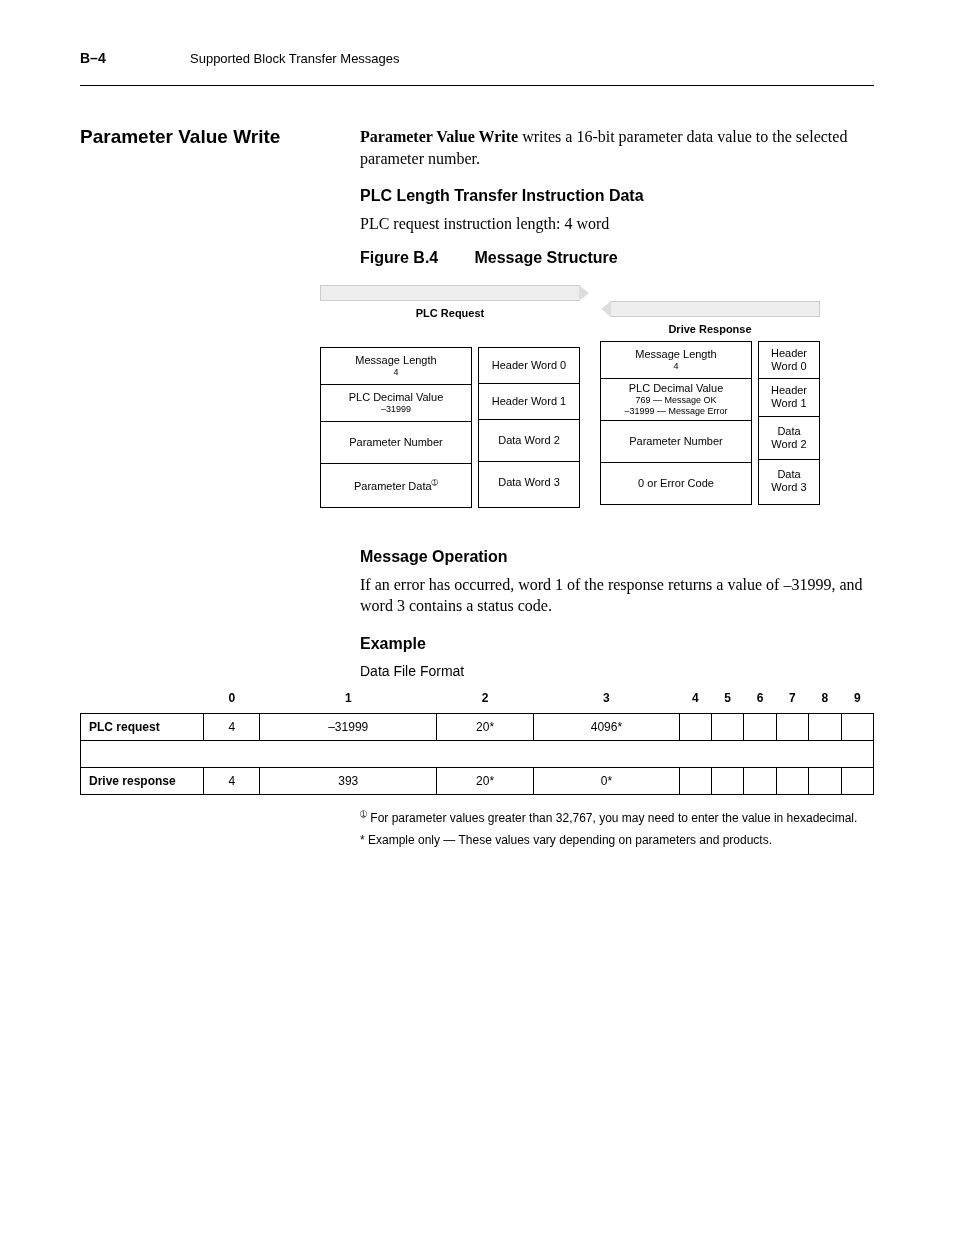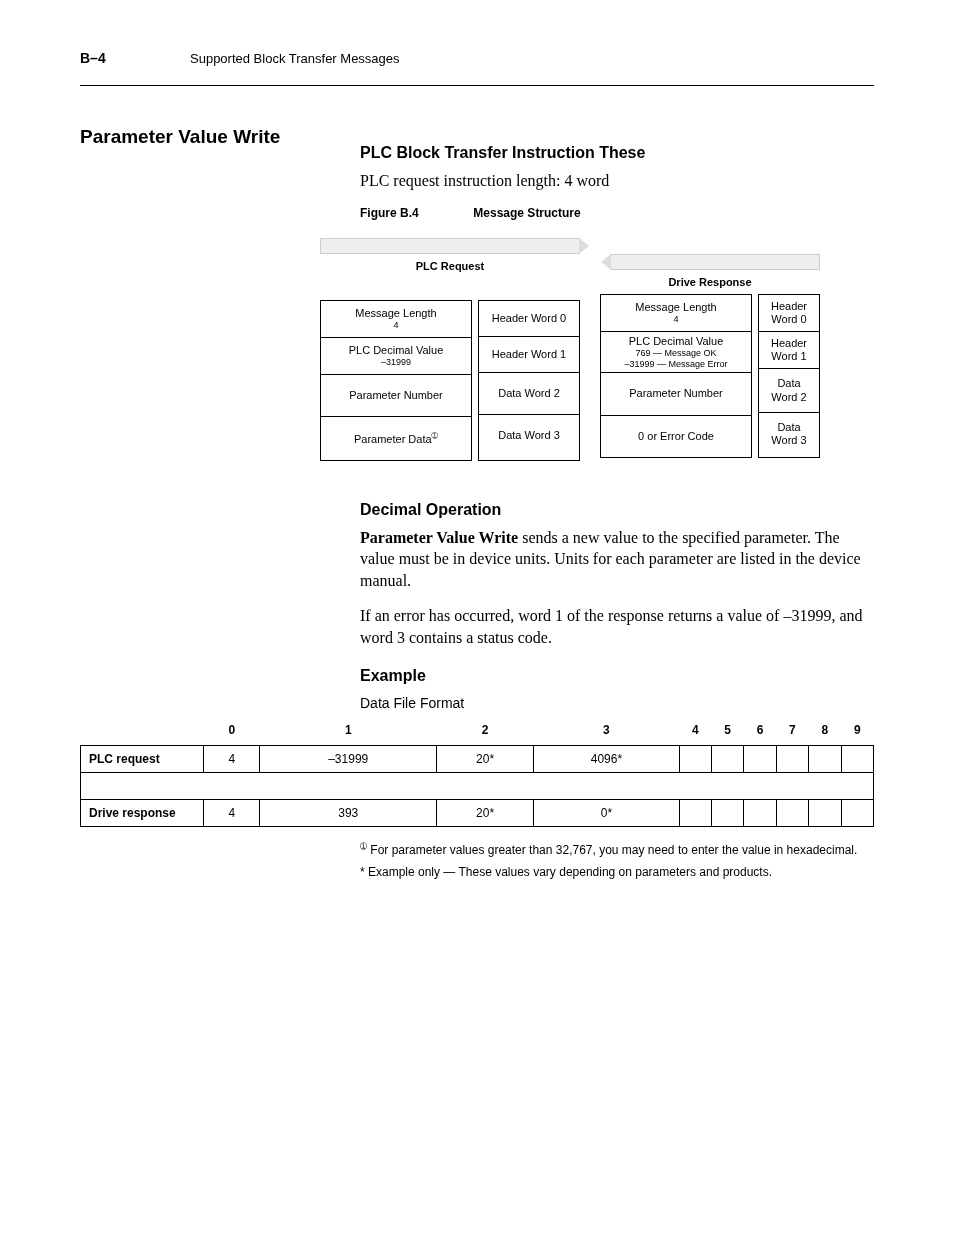--- a/index.html
+++ b/index.html
@@ -50,21 +50,21 @@
   }
   .h2 {
     font-family: Arial, Helvetica, sans-serif;
     font-weight: bold;
     font-size: 16px;
     margin: 18px 0 8px 0;
   }
   .fig-caption {
     font-family: Arial, Helvetica, sans-serif;
     font-weight: bold;
-    font-size: 12px;
+    font-size: 16px;
     margin: 14px 0 18px 0;
   }
   .fig-caption .figlabel { display:inline-block; width:110px; }
   .diagram {
     display: flex;
     gap: 20px;
     font-family: Arial, Helvetica, sans-serif;
     font-size: 11px;
     margin-bottom: 40px;
   }
@@ -154,22 +154,25 @@
 <div class="header-row">
   <span class="page-num">B–4</span>
   <span class="header-title">Supported Block Transfer Messages</span>
 </div>
 
 <div class="main-flex">
   <div class="left-col">
     <div class="left-title">Parameter Value Write</div>
   </div>
   <div class="right-col">
-
-    <div class="h2">PLC Block Transfer Instruction These</div>
+    <p class="para">
+      <b>Parameter Value Write</b><span> writes a 16-bit parameter data value to the selected parameter number.</span>
+    </p>
+
+    <div class="h2">PLC Length Transfer Instruction Data</div>
     <p class="para" style="margin-bottom:4px">PLC request instruction length: 4 word</p>
 
     <div class="fig-caption">
       <span class="figlabel">Figure B.4</span>
       <span>Message Structure</span>
     </div>
 
     <div style="margin-left:-40px">
     <div class="diagram">
 
@@ -208,24 +211,21 @@
             <div class="cell" style="padding:5px 4px">Header Word 0</div>
             <div class="cell" style="padding:5px 4px">Header Word 1</div>
             <div class="cell" style="padding:8px 4px">Data Word 2</div>
             <div class="cell" style="padding:8px 4px">Data Word 3</div>
           </div>
         </div>
       </div>
     </div>
     </div>
 
-    <div class="h2">Decimal Operation</div>
-    <p class="para">
-      <b>Parameter Value Write</b><span> sends a new value to the specified parameter. The value must be in device units. Units for each parameter are listed in the device manual.</span>
-    </p>
+    <div class="h2">Message Operation</div>
     <p class="para">If an error has occurred, word 1 of the response returns a value of –31999, and word 3 contains a status code.</p>
 
     <div class="h2">Example</div>
     <div class="datafile-label">Data File Format</div>
   </div>
 </div>
 
 <table class="dft">
   <tbody>
       <tr>

